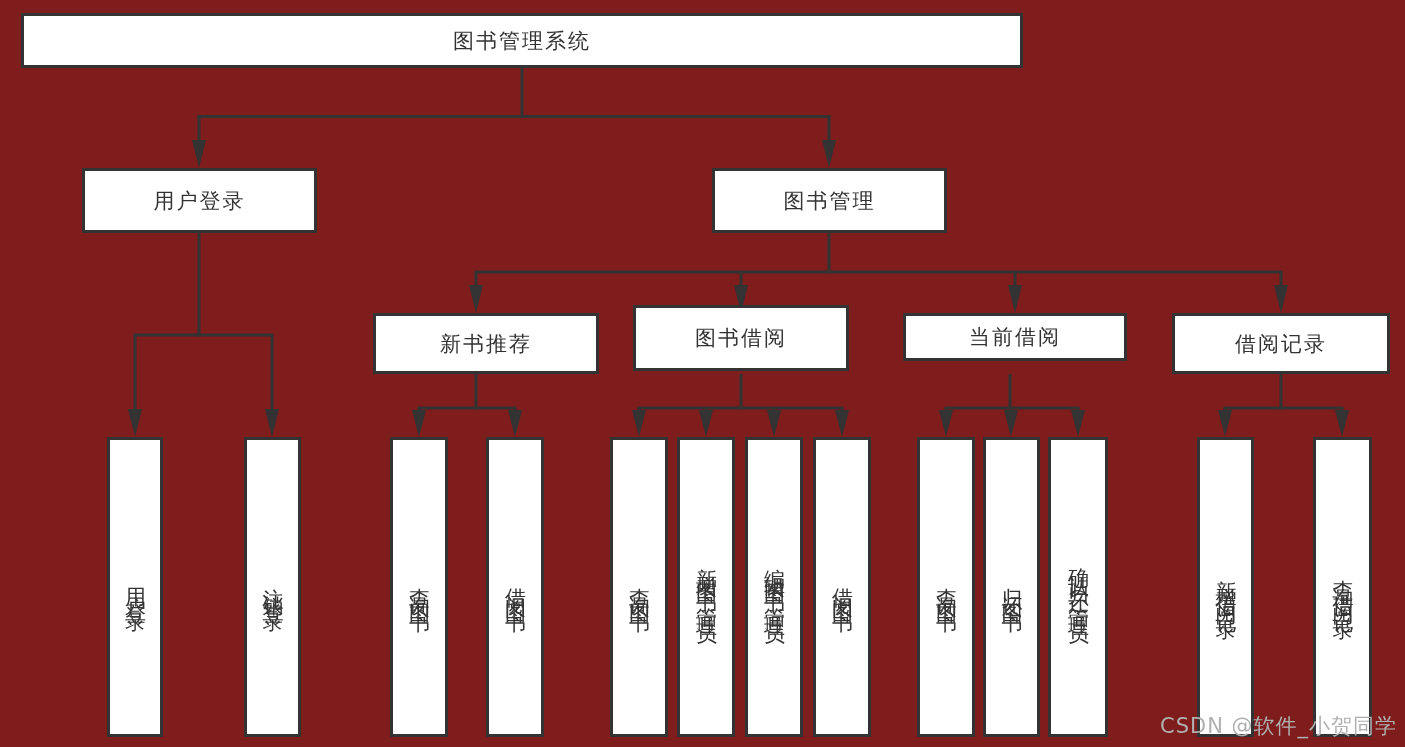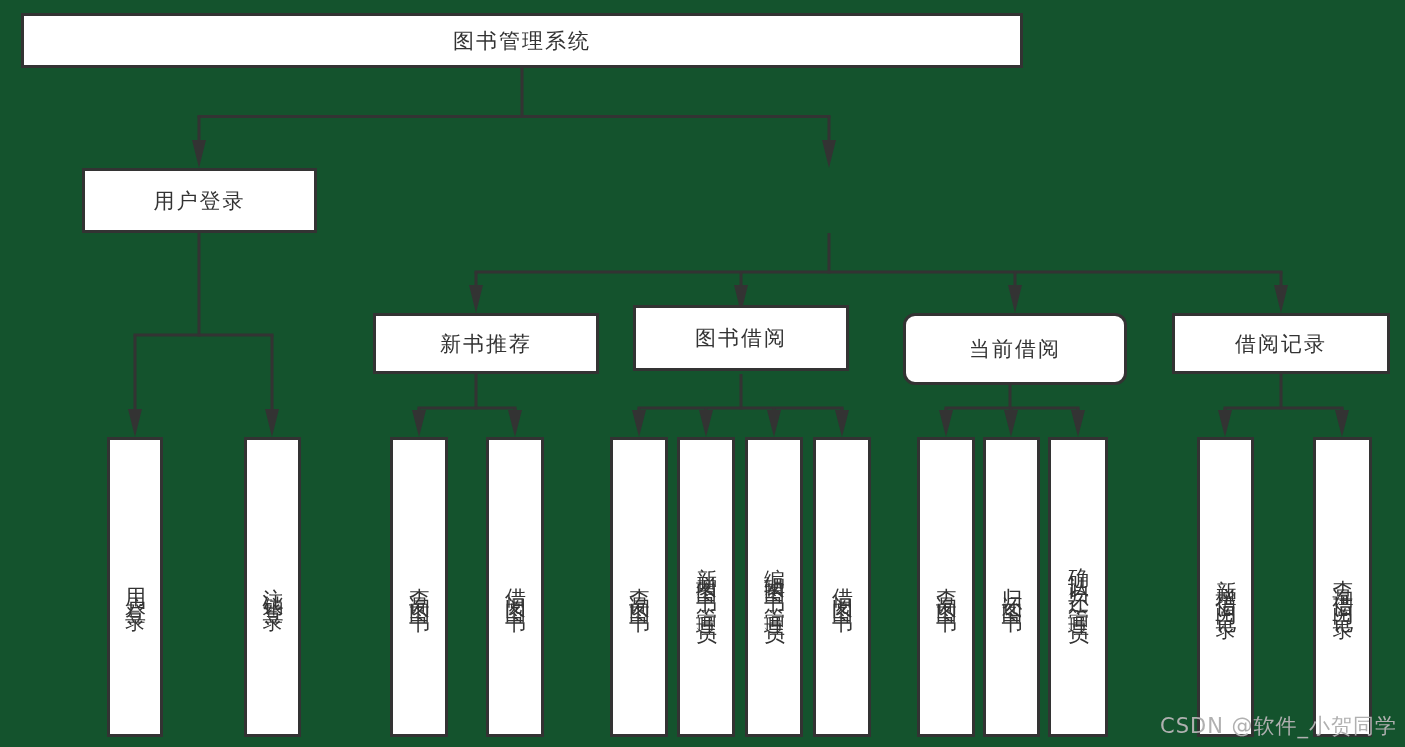--- a/index.html
+++ b/index.html
@@ -1,17 +1,17 @@
 <!DOCTYPE html>
 <html><head>
 <meta charset="utf-8">
 <style>
   html,body{margin:0;padding:0;background:#ffffff;}
   #stage{
-    position:relative;width:1405px;height:747px;background:#14532d;
+    position:relative;width:1405px;height:747px;background:#7f1d1d;
     font-family:"DejaVu Sans","Liberation Sans",sans-serif;overflow:hidden;
   }
   #wires{position:absolute;left:0;top:0;pointer-events:none;}
   .ln{stroke:#333333;stroke-width:3;fill:none;}
   .ar{fill:#333333;stroke:none;}
   .box{
     position:absolute;background:#ffffff;border:3px solid #333333;box-sizing:border-box;
     display:flex;align-items:center;justify-content:center;
     color:#333333;font-size:21px;letter-spacing:2px;
   }
@@ -20,21 +20,21 @@
     letter-spacing:8px;line-height:1;font-size:21px;
   }
   
   #root{left:21px;top:13px;width:1002px;height:55px;}
   
   #n-user{left:82px;top:168px;width:235px;height:65px;}
   #n-mgmt{left:712px;top:168px;width:235px;height:65px;}
   
   #n-rec{left:363px;top:313px;width:226px;height:61px;margin-left:10px;}
   #n-bor{left:633px;top:305px;width:216px;height:66px;}
-  #n-cur{left:903px;top:313px;width:224px;height:72px;border-radius:12px;}
+  #n-cur{left:903px;top:313px;width:224px;height:48px;}
   #n-his{left:1172px;top:313px;width:218px;height:61px;}
   
   .leaf{top:437px;height:300px;}
   #l1{left:107px;width:56px;}
   #l2{left:244px;width:57px;}
   #l3{left:390px;width:58px;}
   #l4{left:486px;width:58px;}
   #l5{left:610px;width:58px;}
   #l6{left:677px;width:58px;}
   #l7{left:745px;width:58px;}
@@ -112,20 +112,21 @@
     <line class="ln" x1="1223.5" y1="408" x2="1343.5" y2="408"></line>
     <line class="ln" x1="1225" y1="408" x2="1225" y2="412"></line>
     <polygon class="ar" points="1218,410 1232,410 1225,437"></polygon>
     <line class="ln" x1="1342" y1="408" x2="1342" y2="412"></line>
     <polygon class="ar" points="1335,410 1349,410 1342,437"></polygon>
   </svg>
 
   <div class="box" id="root">图书管理系统</div>
 
   <div class="box" id="n-user">用户登录</div>
+  <div class="box" id="n-mgmt">图书管理</div>
 
   <div class="box" id="n-rec">新书推荐</div>
   <div class="box" id="n-bor">图书借阅</div>
   <div class="box" id="n-cur">当前借阅</div>
   <div class="box" id="n-his">借阅记录</div>
 
   <div class="box vbox leaf" id="l1">用户登录</div>
   <div class="box vbox leaf" id="l2">注销登录</div>
   <div class="box vbox leaf" id="l3">查询图书</div>
   <div class="box vbox leaf" id="l4">借阅图书</div>

